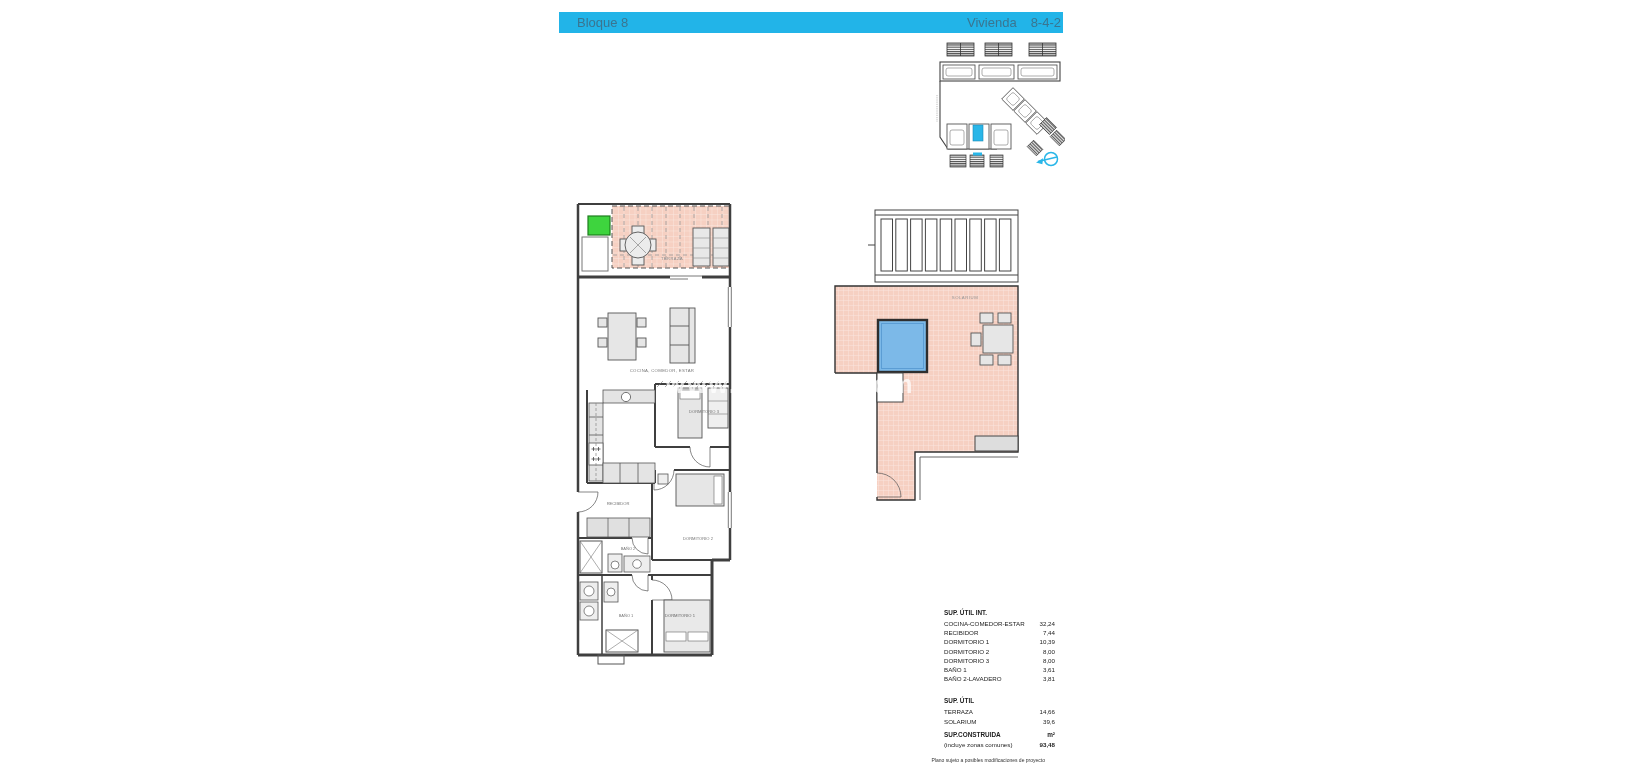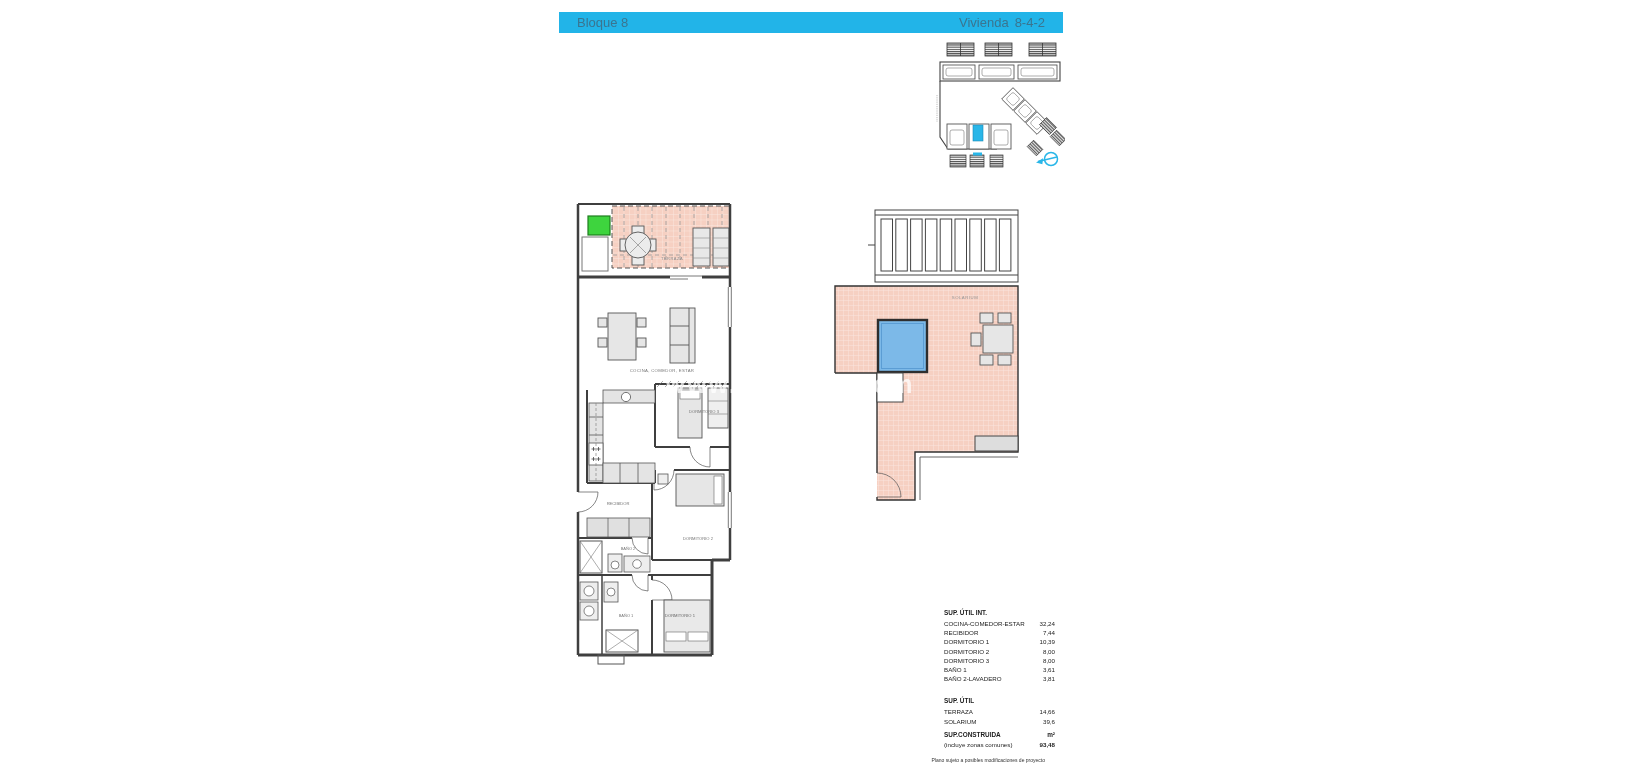--- a/index.html
+++ b/index.html
@@ -1,22 +1,22 @@
 <!DOCTYPE html>
 <html><head>
 <meta charset="utf-8">
 <style>
   html,body{margin:0;padding:0;background:#ffffff;}
   .page{position:relative;width:1638px;height:773px;background:#fff;overflow:hidden;
         font-family:"Liberation Sans",sans-serif;}
   
   .header-bar{position:absolute;left:559px;top:12px;width:504px;height:21px;
       background:#22b4e8;display:flex;justify-content:space-between;align-items:center;
-      padding:0 18px 0 18px;box-sizing:border-box;font-size:13px;color:#3a7590;}
-  .header-bar .unit{display:flex;gap:6px;}
+      padding:0 2px 0 18px;box-sizing:border-box;font-size:13px;color:#3a7590;}
+  .header-bar .unit{display:flex;gap:14px;}
   
   .svgabs{position:absolute;}
   .site-plan{left:935px;top:40px;}
   .main-plan{left:552px;top:192px;}
   .sol-plan{left:828px;top:195px;}
   .plan text{font-family:"Liberation Sans",sans-serif;}
   
   .watermark{position:absolute;left:652px;top:370px;width:276px;height:30px;
       font-size:25px;font-weight:bold;letter-spacing:2px;color:rgba(255,255,255,0.72);
       text-align:center;filter:blur(0.6px);pointer-events:none;white-space:nowrap;}

